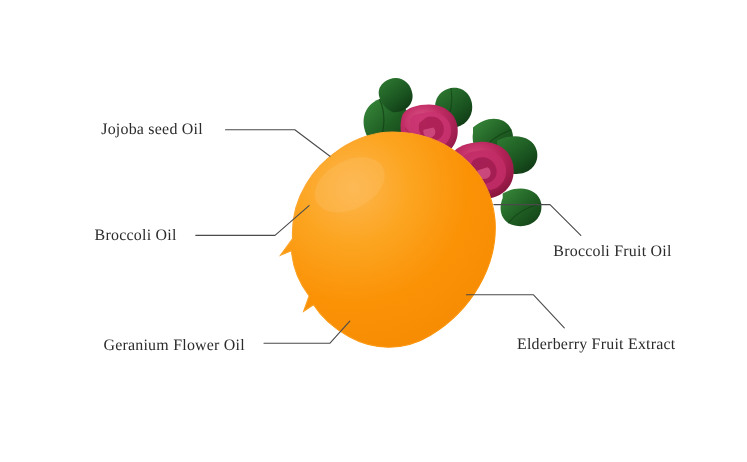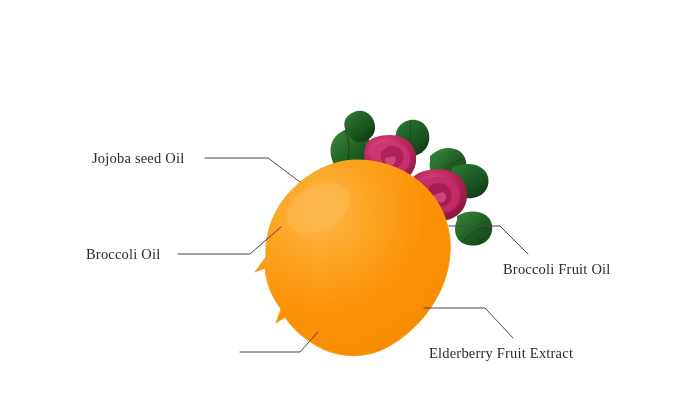--- a/index.html
+++ b/index.html
@@ -7,21 +7,20 @@
     padding: 0;
     background: #ffffff;
   }
   #page {
     position: relative;
     width: 679px;
     height: 344px;
     background: #ffffff;
     overflow: hidden;
     font-family: "Liberation Serif", "DejaVu Serif", serif;
-    margin-top: 40px;
   }
 
   
   #stage {
     position: absolute;
     inset: 0;
   }
   #stage svg.layer {
     position: absolute;
     top: 0;
@@ -42,21 +41,21 @@
     line-height: 1;
   }
   .callout-label.right-align {
     text-align: right;
   }
 
   #label-jojoba   { left: 92px;  top: 111px; }
   #label-rosehip  { left: 86px;  top: 207px; }
   #label-geranium { left: 94px;  top: 307px; }
   #label-broccoli { left: 503px; top: 222px; }
-  #label-elderberry { left: 429px; top: 306px; }
+  #label-elderberry { left: 470px; top: 306px; }
 
   
   #disclaimer {
     position: absolute;
     left: 0;
     right: 0;
     top: 379px;
     text-align: center;
     font-family: "Liberation Sans", "DejaVu Sans", sans-serif;
     font-size: 8.2px;
@@ -175,20 +174,21 @@
         <path d="M240 312 L300 312 L318 292"></path>
         <path d="M449 186 L500 186 L528 214"></path>
         <path d="M424 268 L485 268 L513 298"></path>
       </g>
     </svg>
 
     <div class="callout-label right-align" id="label-jojoba">Jojoba seed Oil</div>
 
     <div class="callout-label right-align" id="label-rosehip">Broccoli Oil</div>
 
+    <div class="callout-label right-align" id="label-geranium">Geranium Flower Oil</div>
 
     <div class="callout-label" id="label-broccoli">Broccoli Fruit Oil</div>
 
     <div class="callout-label" id="label-elderberry">Elderberry Fruit Extract</div>
 
   </div>
 
 
 </div>
 

